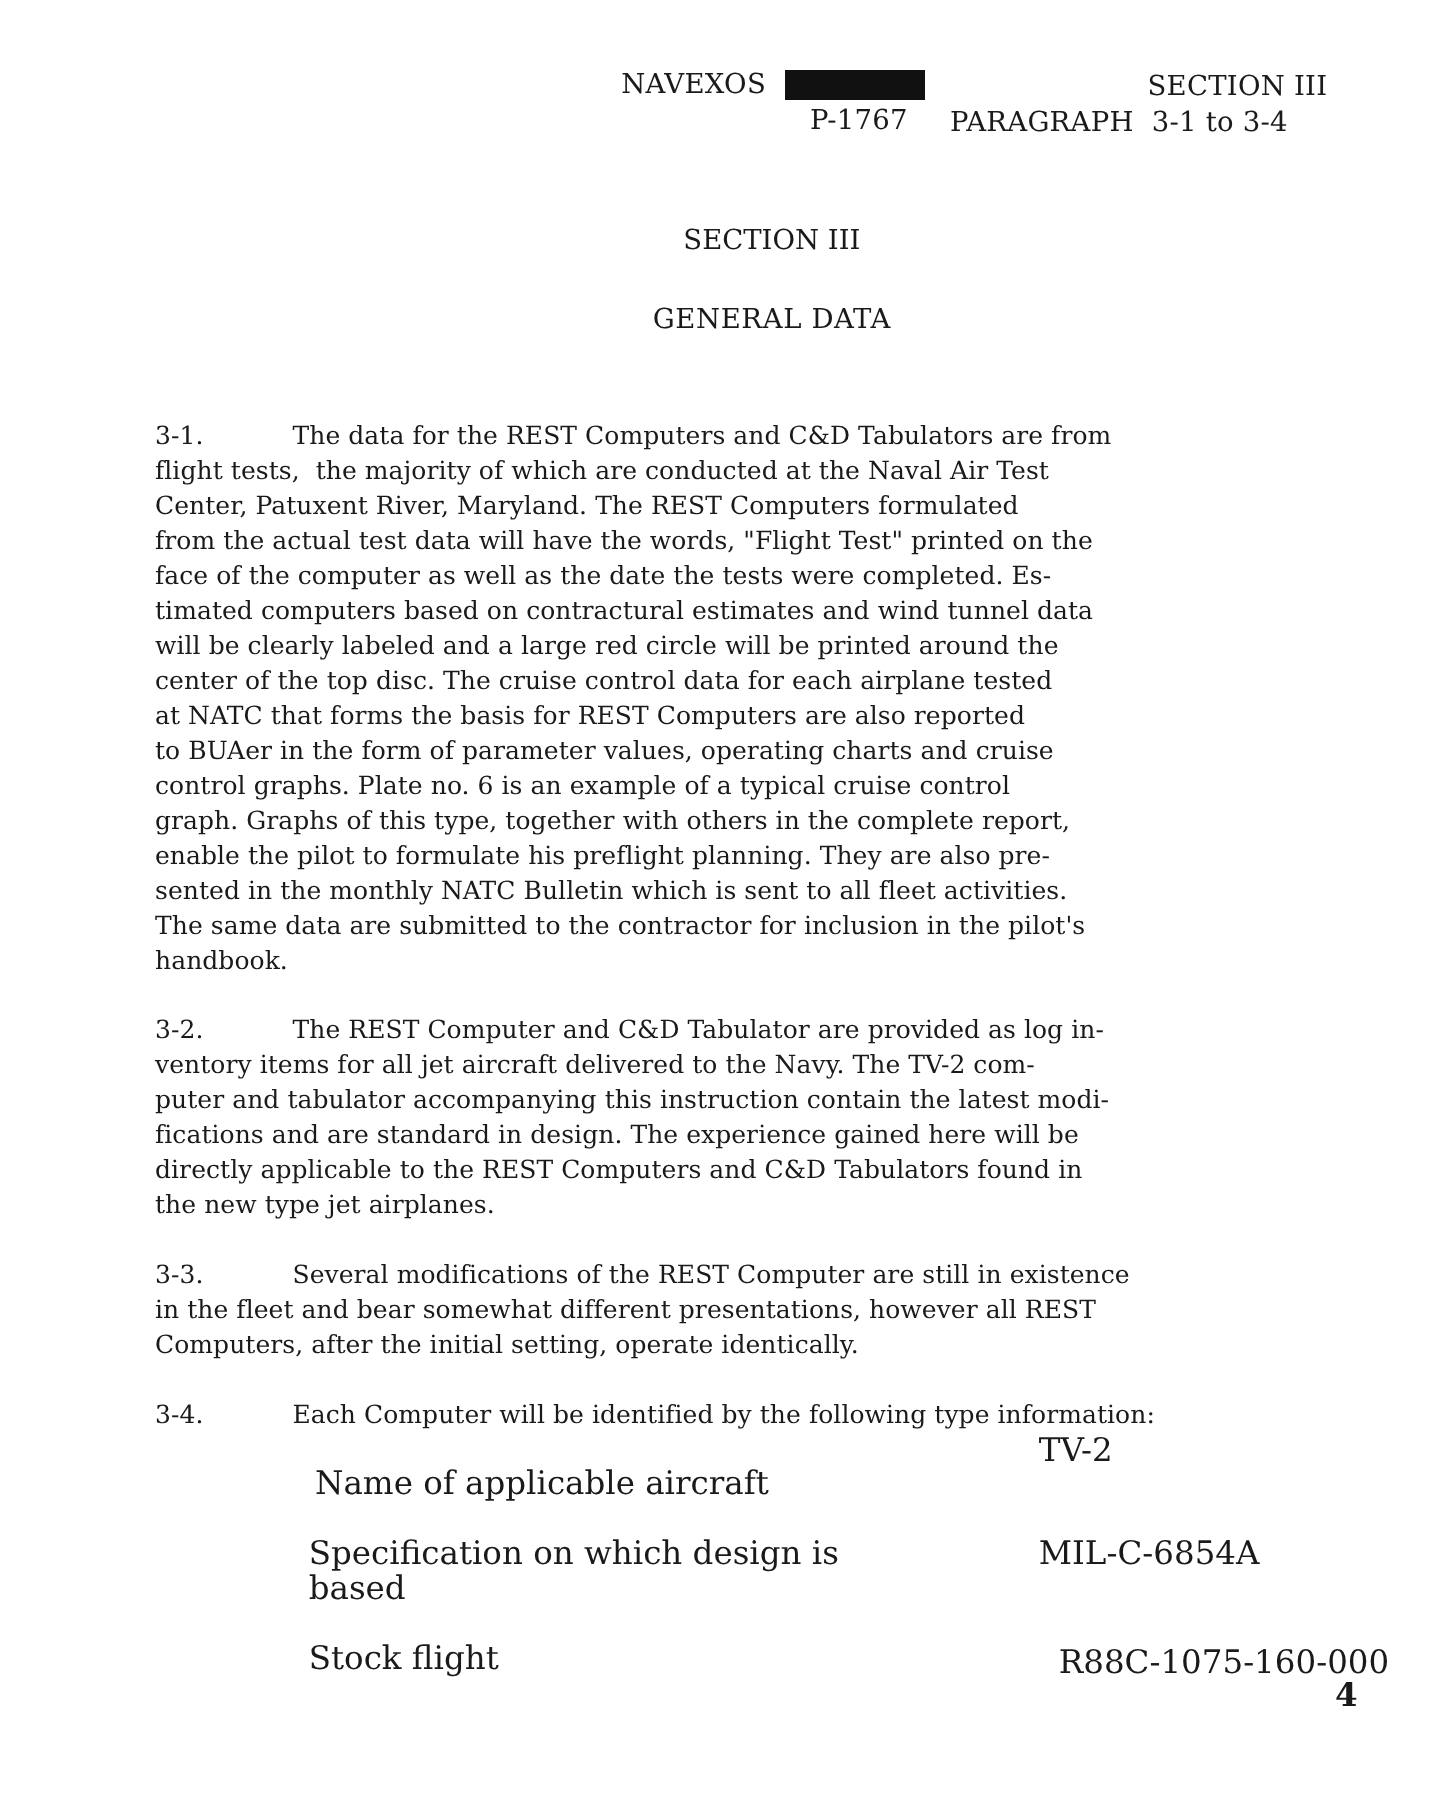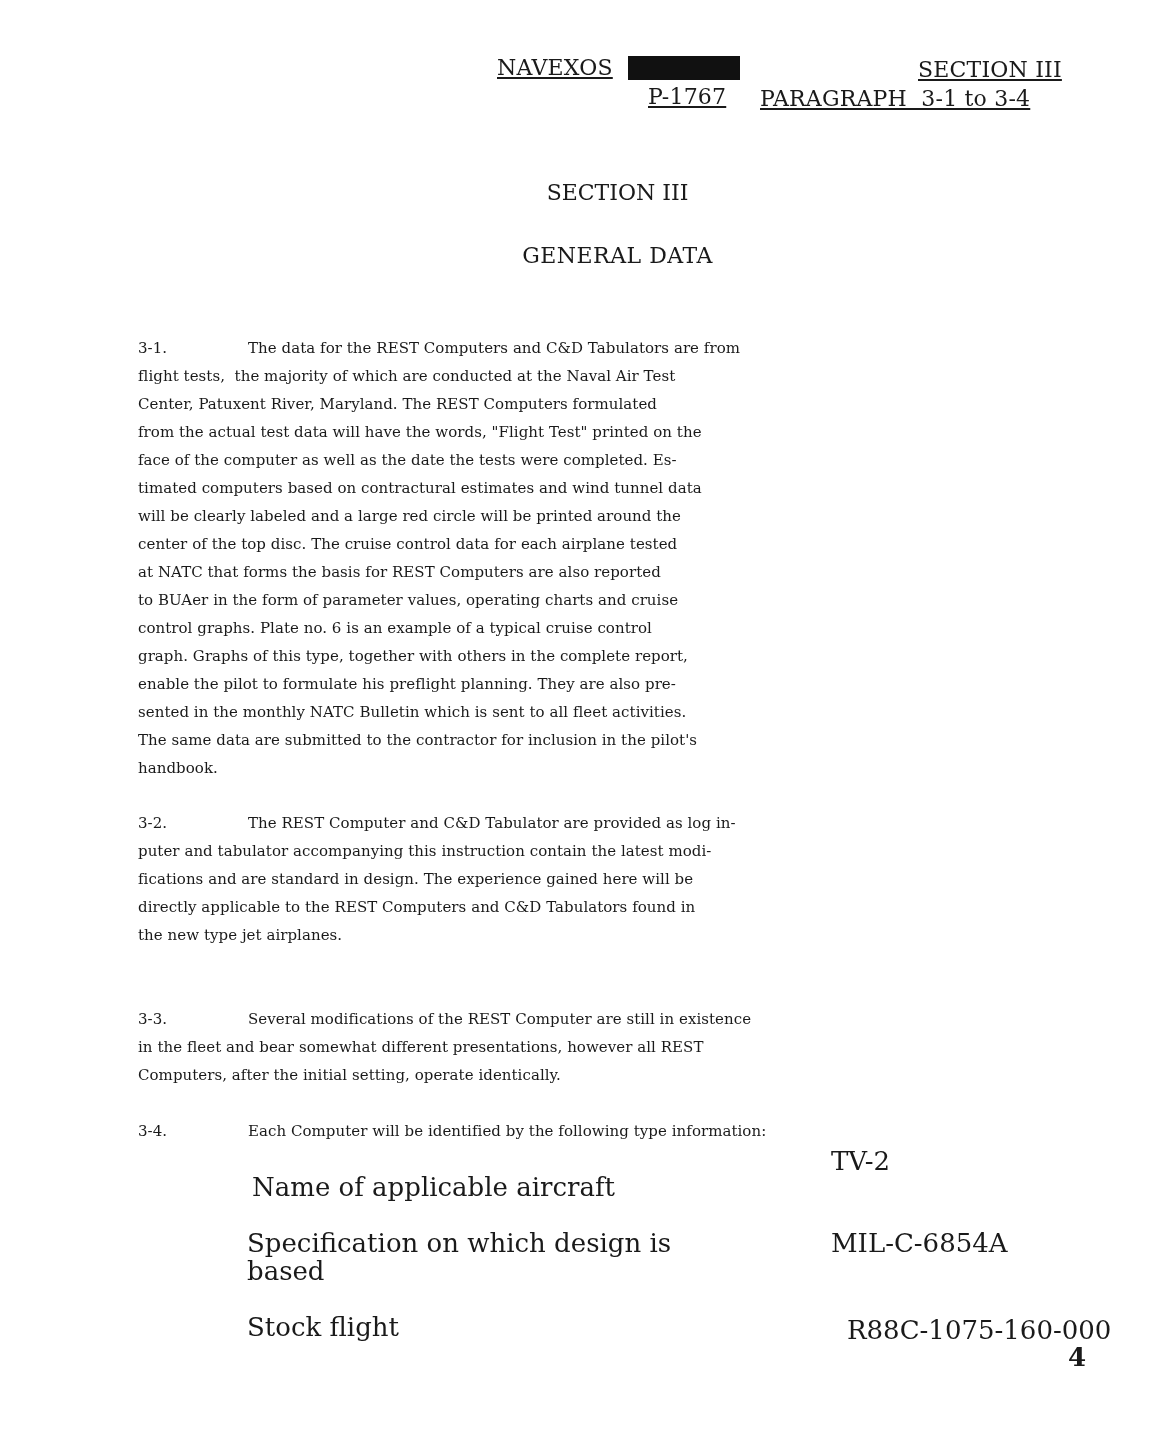--- a/index.html
+++ b/index.html
@@ -1,25 +1,25 @@
 <!DOCTYPE html>
 <html><head>
   <meta charset="utf-8">
   <style>
     html, body { margin: 0; padding: 0; }
     body {
       width: 1165px; height: 1439px; background: #ffffff; position: relative; overflow: hidden;
       font-family: "DejaVu Serif", "Liberation Serif", serif; color: #1a1a1a;
     }
-    .abs { position: absolute; white-space: nowrap; text-decoration: underline; }
+    .abs { position: absolute; white-space: nowrap; }
     .hdr { font-size: 22px; letter-spacing: 0.2px; }
     .redact { position: absolute; left: 628px; top: 56px; width: 112px; height: 24px; background: #111; }
     .center { position: absolute; left: 0; width: 1235px; text-align: center; font-size: 22px; }
     .para {
-      position: absolute; left: 138px; width: 940px; font-size: 15px; line-height: 28px;
+      position: absolute; left: 124px; width: 940px; font-size: 20px; line-height: 28px;
       text-align: justify; letter-spacing: 0.05px;
     }
     .para .num { display: inline-block; width: 110px; }
     .line { display: block; white-space: nowrap; }
     .row { position: absolute; font-size: 26px; line-height: 28px; white-space: nowrap; }
   </style>
 </head>
 <body>
 
 <div class="abs hdr" style="left:497px; top:55px;">NAVEXOS</div>
@@ -45,20 +45,21 @@
   <span class="line">control graphs.  Plate no. 6 is an example of a typical cruise control</span>
   <span class="line">graph.  Graphs of this type, together with others in the complete report,</span>
   <span class="line">enable the pilot to formulate his preflight planning.  They are also pre-</span>
   <span class="line">sented in the monthly NATC Bulletin which is sent to all fleet activities.</span>
   <span class="line">The same data are submitted to the contractor for inclusion in the pilot's</span>
   <span class="line">handbook.</span>
 </div>
 
 <div class="para" style="top:809px;">
   <span class="line"><span class="num">3-2.</span><span>The REST Computer and C&amp;D Tabulator are provided as log in-</span></span>
+  <span class="line">ventory items for all jet aircraft delivered to the Navy.  The TV-2 com-</span>
   <span class="line">puter and tabulator accompanying this instruction contain the latest modi-</span>
   <span class="line">fications and are standard in design.  The experience gained here will be</span>
   <span class="line">directly applicable to the REST Computers and C&amp;D Tabulators found in</span>
   <span class="line">the new type jet airplanes.</span>
 </div>
 
 <div class="para" style="top:1005px;">
   <span class="line"><span class="num">3-3.</span><span>Several modifications of the REST Computer are still in existence</span></span>
   <span class="line">in the fleet and bear somewhat different presentations, however all REST</span>
   <span class="line">Computers, after the initial setting, operate identically.</span>

